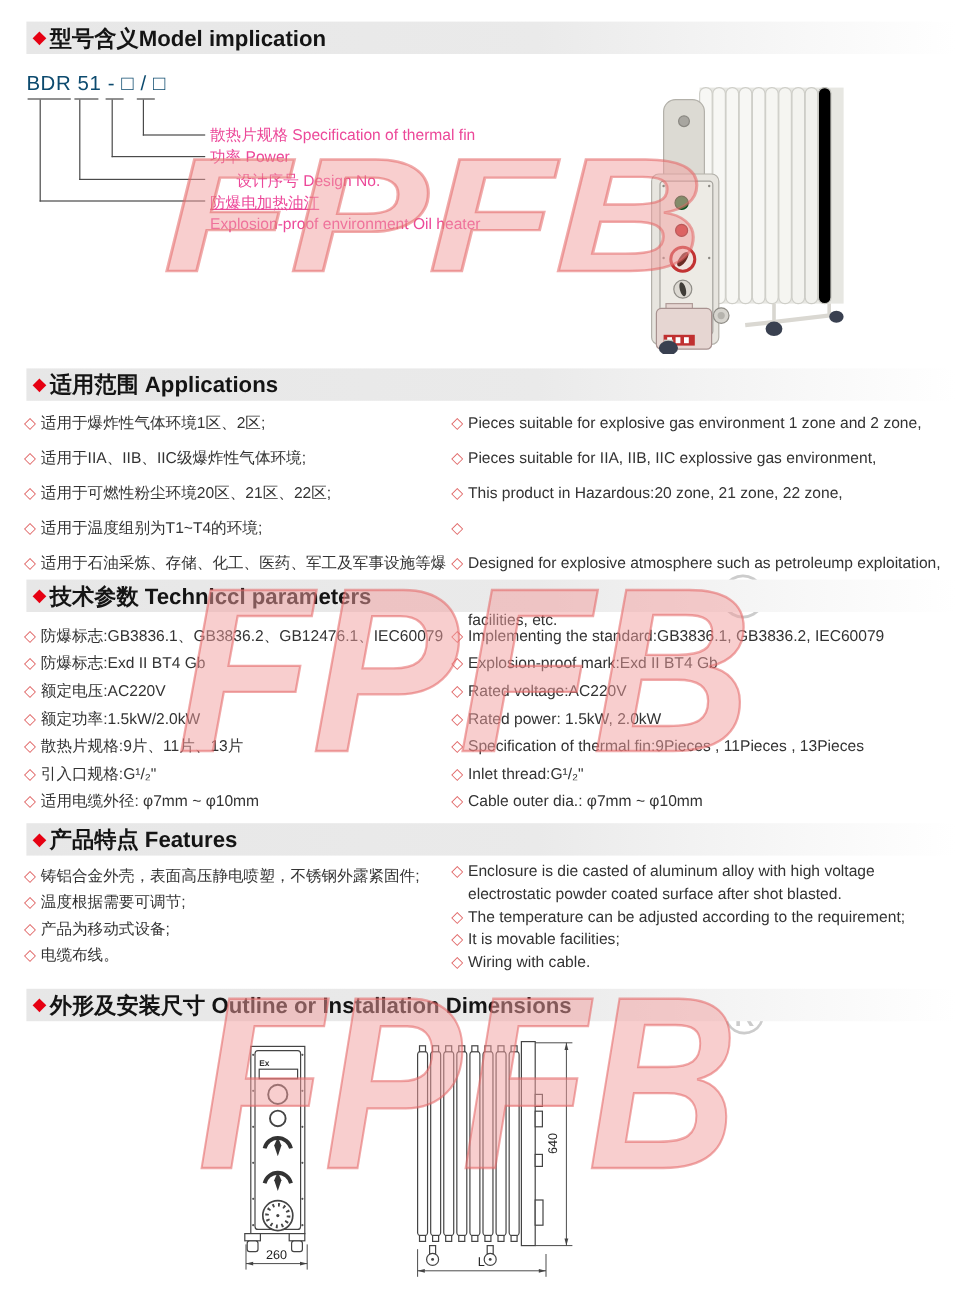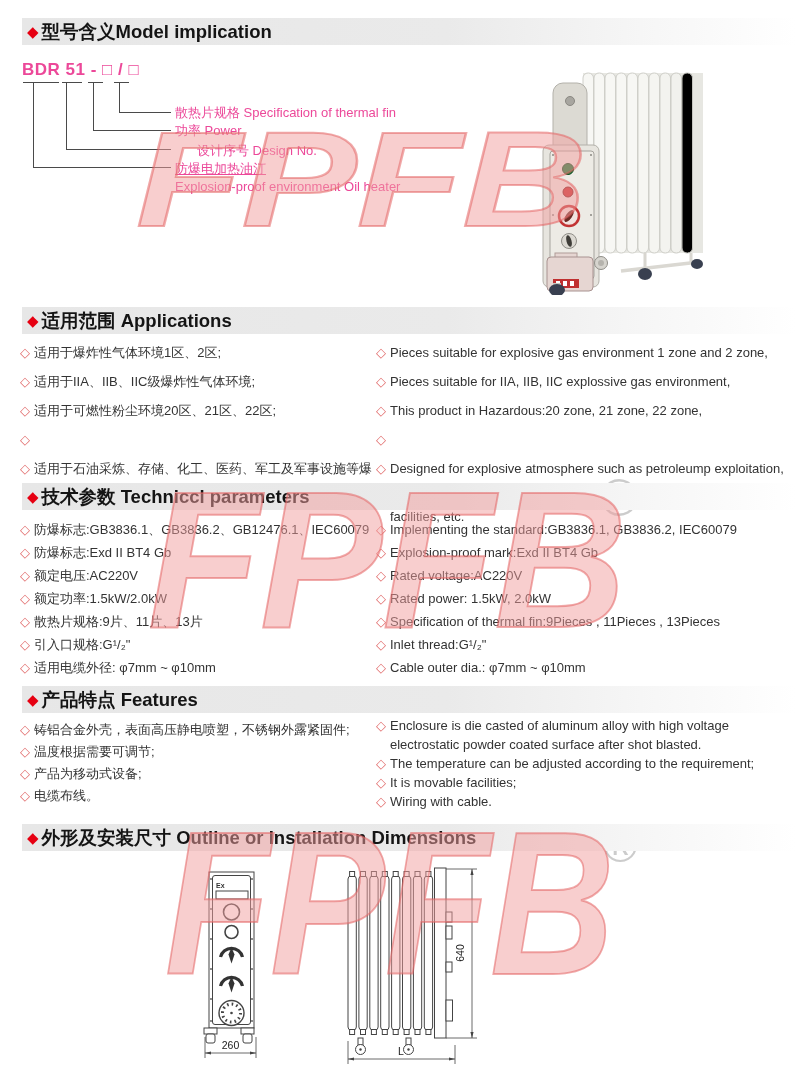--- a/index.html
+++ b/index.html
@@ -6,22 +6,22 @@
   .page{position:relative;width:800px;height:1074px;background:#fff;overflow:hidden;
         font-family:"Liberation Sans","DejaVu Sans",sans-serif;color:#333;}
 
   
   .bar{position:absolute;left:22px;width:774px;height:27px;z-index:1;
        background:linear-gradient(90deg,#e7e7e7 0%,#eaeaea 55%,#f7f7f7 82%,#ffffff 100%);
        display:flex;align-items:center;font-weight:bold;font-size:18.5px;color:#141414;}
   .dia{color:#e60012;font-size:15px;margin:0 3px 0 5px;line-height:1;}
 
   
-  .model-code{position:absolute;left:22px;top:60px;font-size:17px;font-weight:bold;
-              color:#ec4899;letter-spacing:.5px;z-index:1;}
+  .model-code{position:absolute;left:22px;top:60px;font-size:17px;font-weight:normal;
+              color:#0c4a6e;letter-spacing:.5px;z-index:1;}
   .u{position:absolute;height:0;border-bottom:1.5px solid #4a4a4a;z-index:1;}
   .conn{position:absolute;border-left:1.5px solid #4a4a4a;border-bottom:1.5px solid #4a4a4a;z-index:1;}
   .mlabel{position:absolute;left:175px;font-size:13px;color:#ec4899;z-index:1;white-space:nowrap;}
 
   
   .list{position:absolute;list-style:none;margin:0;padding:0;font-size:13px;color:#333;z-index:1;}
   .list li{display:flex;align-items:flex-start;}
   .bullet{color:#e06666;margin-right:4px;flex:0 0 auto;}
   .apps li{line-height:24px;margin-bottom:5px;}
   .tech li{line-height:23px;}
@@ -143,20 +143,21 @@
     <li>
         <span class="bullet">◇</span>
         <span>适用于IIA、IIB、IIC级爆炸性气体环境;</span>
       </li>
     <li>
         <span class="bullet">◇</span>
         <span>适用于可燃性粉尘环境20区、21区、22区;</span>
       </li>
     <li>
         <span class="bullet">◇</span>
+        <span>适用于温度组别为T1~T4的环境;</span>
       </li>
     <li>
         <span class="bullet">◇</span>
         <span>适用于石油采炼、存储、化工、医药、军工及军事设施等爆炸性危险场所;</span>
       </li>
   </ul>
 
   <ul class="list apps" style="left:376px;top:341px;width:420px;">
     <li>
         <span class="bullet">◇</span>

